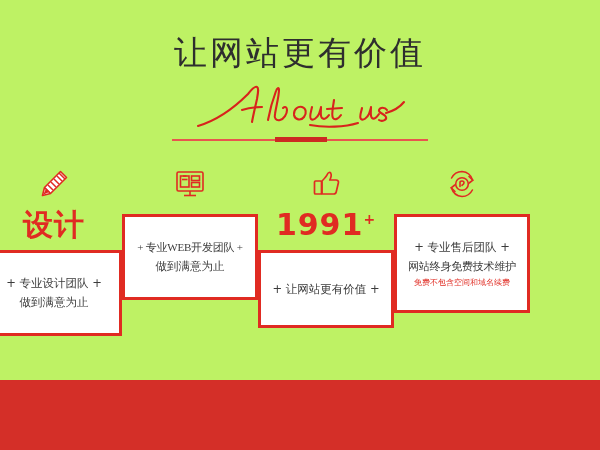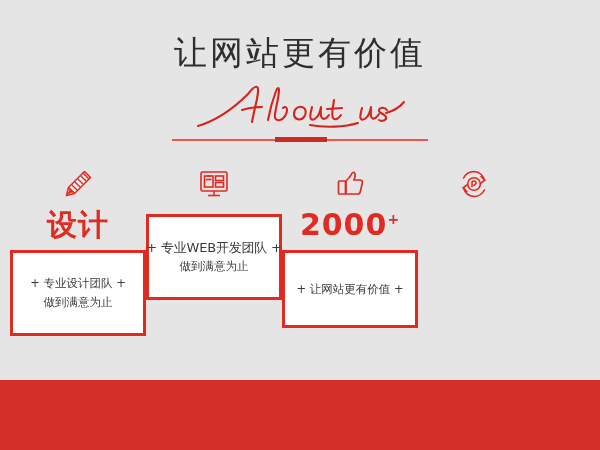--- a/index.html
+++ b/index.html
@@ -13,21 +13,21 @@
   body {
     font-family: "Liberation Sans", "DejaVu Sans", sans-serif;
     background: #ffffff;
     position: relative;
   }
 
   .page {
     position: relative;
     width: 600px;
     height: 450px;
-    background: #e5e5e5;
+    background: #bef264;
   }
 
   
   .header {
     position: absolute;
     top: 32px;
     left: 0;
     width: 600px;
     text-align: center;
   }
@@ -140,21 +140,21 @@
   }
 
   .info-line {
     font-size: 11.5px;
     line-height: 19px;
     color: #3b3b3b;
     text-align: center;
     white-space: nowrap;
     font-family: "DejaVu Sans", "Liberation Sans", sans-serif;
   }
-  .info-line.wide { font-size: 13px; letter-spacing: -0.2px; }
+  .info-line.wide { font-size: 11px; letter-spacing: -0.2px; font-family: Liberation Serif, serif; }
   .info-note {
     font-size: 8px;
     line-height: 13px;
     color: #e02b22;
     text-align: center;
     white-space: nowrap;
     font-family: "DejaVu Sans", "Liberation Sans", sans-serif;
   }
 
   
@@ -276,21 +276,21 @@
     <div class="col">
       <div class="icon-slot">
         <svg width="34" height="34" viewBox="0 0 34 34" aria-hidden="true">
           <g stroke="#e02b22" stroke-width="1.7" fill="none" stroke-linejoin="round">
             <path d="M13 14 C15 12 17.5 9.5 18.5 7 C19.2 5.2 21 5 21.8 6.3 C22.6 7.7 22 10.5 20.8 13 L27 13 C28.8 13 29.8 14.3 29.4 15.8 L27.2 25 C26.9 26.3 25.8 27 24.5 27 L13 27 Z"></path>
             <rect x="5.5" y="14" width="7" height="13" rx="1"></rect>
           </g>
         </svg>
       </div>
       <div class="col-title">
-        <span>2000</span><span class="sup">+</span>
+        <span>1991</span><span class="sup">+</span>
       </div>
       <div class="info-box">
         <div class="inner">
           <div class="info-line">+ 让网站更有价值 +</div>
         </div>
       </div>
     </div>
 
     <div class="col">
       <div class="icon-slot">
@@ -298,20 +298,27 @@
           <g stroke="#e02b22" stroke-width="1.6" fill="none" stroke-linecap="round">
             <path d="M27.5 13 A12 12 0 0 0 17 4.5 A12 12 0 0 0 6.6 11"></path>
             <path d="M6.5 21 A12 12 0 0 0 17 29.5 A12 12 0 0 0 27.4 23"></path>
             <path d="M24 9.5 L27.8 13.2 L24.2 16"></path>
             <path d="M10 24.5 L6.2 20.8 L9.8 18"></path>
             <circle cx="17" cy="17" r="6.3"></circle>
             <path d="M15 19.5 L15 15.5 C15 14.5 16 14 17 14 C18.2 14 19 14.8 19 15.8 C19 17.2 17.6 17.8 17 18.4"></path>
           </g>
         </svg>
       </div>
+      <div class="info-box">
+        <div class="inner">
+          <div class="info-line">+ 专业售后团队 +</div>
+          <div class="info-line wide">网站终身免费技术维护</div>
+          <div class="info-note">免费不包含空间和域名续费</div>
+        </div>
+      </div>
     </div>
 
   </div>
 
   <div class="footer-band">
     <div class="watermark"></div>
   </div>
 
 </div>
 

